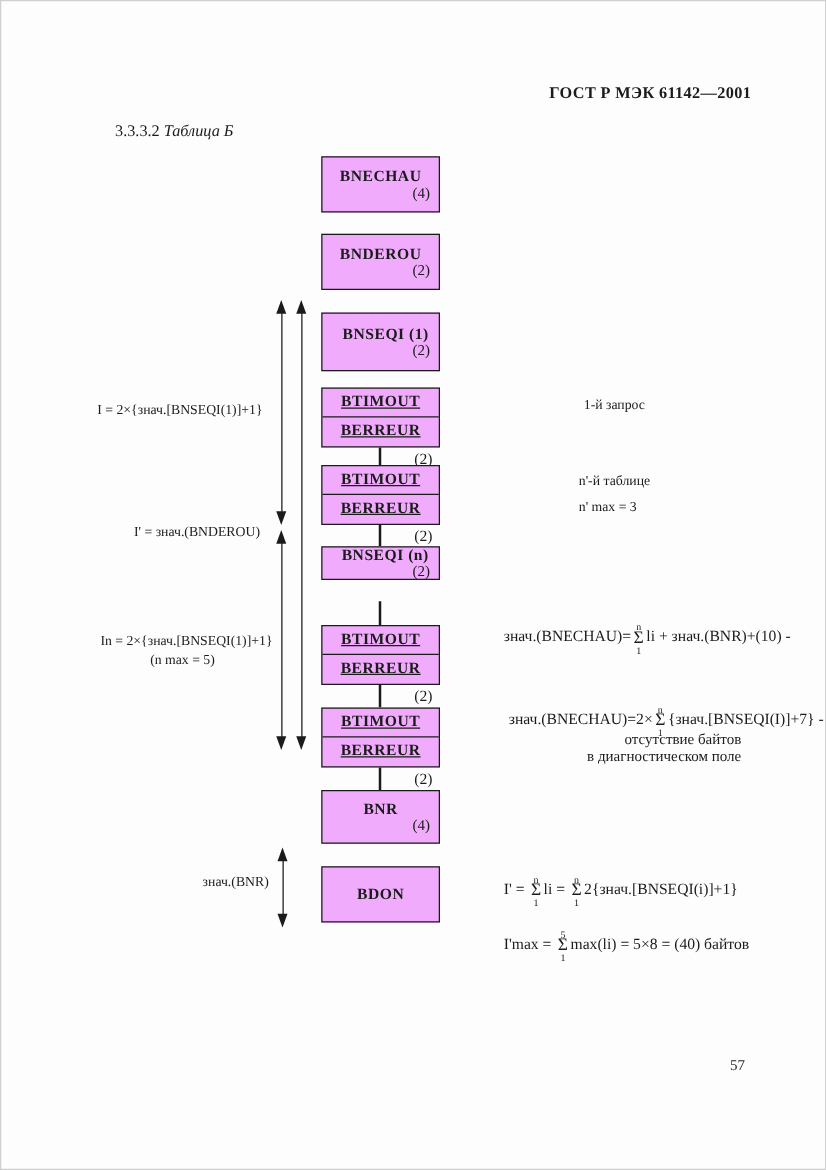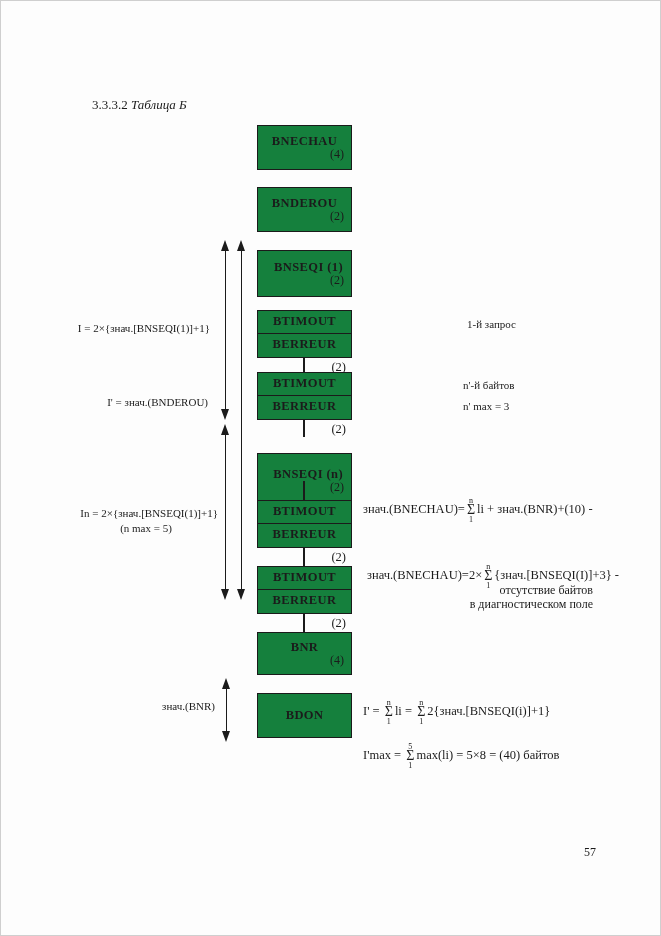--- a/index.html
+++ b/index.html
@@ -9,27 +9,27 @@
     overflow:hidden;margin:0 auto;box-shadow:0 0 0 1px #cfcfcf inset;
   }
   .abs{position:absolute;}
   .hdr{font-weight:bold;font-size:13px;letter-spacing:.3px;white-space:nowrap;}
   .section{font-size:13px;white-space:nowrap;}
   .section .it{font-style:italic;}
 
   
   .box{
     position:absolute;left:257px;width:95px;border:1.6px solid #1b1b1b;
-    box-sizing:border-box;background:#15803d;
+    box-sizing:border-box;background:#f0abfc;
   }
   .single{display:flex;flex-direction:column;justify-content:center;}
   .box .lbl{text-align:center;font-weight:bold;font-size:12.5px;letter-spacing:.4px;line-height:13px;}
   .box .lbl.ralign{text-align:right;padding-right:8px;}
   .box .cnt{text-align:right;padding-right:7px;font-size:12px;line-height:13px;}
-  .pair{height:48px;}
+  .pair{height:48px;text-decoration:underline;}
   .pair .cell{
     height:21.6px;display:flex;align-items:center;justify-content:center;
     font-weight:bold;font-size:12.5px;letter-spacing:.4px;
   }
   .pair .cell:first-child{border-bottom:1.6px solid #1b1b1b;}
 
   
   .conn{position:absolute;left:303px;width:1.7px;background:#1b1b1b;}
   .cnt2{position:absolute;left:300px;width:46px;text-align:right;font-size:12.5px;}
 
@@ -40,35 +40,36 @@
     border-left:4.5px solid transparent;border-right:4.5px solid transparent;
     border-bottom:11px solid #1b1b1b;}
   .varrow .ah-b{position:absolute;bottom:0;left:0;width:0;height:0;
     border-left:4.5px solid transparent;border-right:4.5px solid transparent;
     border-top:11px solid #1b1b1b;}
 
   
   .t{font-size:11px;white-space:nowrap;}
   .lleft{text-align:right;}
   .fblock{font-size:12.5px;line-height:15px;}
-  .fblock .l1{white-space:nowrap;display:block;}
+  .fblock .l1{white-space:nowrap;display:block;margin-left:40px;}
   .fblock .lr{display:block;text-align:right;font-size:12px;line-height:14px;}
 
   
   .sig{position:relative;display:inline-block;margin:0 2px;font-size:14px;line-height:1;vertical-align:-1px;}
   .sig .s-sup{position:absolute;left:50%;transform:translateX(-50%);top:-6.5px;font-size:8px;line-height:8px;}
   .sig .s-sub{position:absolute;left:50%;transform:translateX(-50%);bottom:-6.5px;font-size:8px;line-height:8px;}
 
   .pgnum{font-size:12px;}
 </style>
 </head>
 <body>
 
 <div class="page">
 
+  <div class="abs hdr" style="right:60px;top:66px;">ГОСТ Р МЭК 61142—2001</div>
 
   <div class="abs section" style="left:92px;top:97px;">
     <span>3.3.3.2</span>
     <span class="it">Таблица Б</span>
   </div>
 
   <div class="box single" style="top:125px;height:45px;">
     <div class="lbl">BNECHAU</div>
     <div class="cnt">(4)</div>
   </div>
@@ -90,21 +91,21 @@
   <div class="conn" style="top:358px;height:14px;"></div>
   <div class="cnt2" style="top:360px;">(2)</div>
 
   <div class="box pair" style="top:372px;">
     <div class="cell">BTIMOUT</div>
     <div class="cell">BERREUR</div>
   </div>
   <div class="conn" style="top:420px;height:17px;"></div>
   <div class="cnt2" style="top:422px;">(2)</div>
 
-  <div class="box single" style="top:437px;height:56px;margin-top:16px;">
+  <div class="box single" style="top:437px;height:27px;">
     <div class="lbl ralign">BNSEQI  (n)</div>
     <div class="cnt">(2)</div>
   </div>
   <div class="conn" style="top:481px;height:19px;"></div>
 
   <div class="box pair" style="top:500px;">
     <div class="cell">BTIMOUT</div>
     <div class="cell">BERREUR</div>
   </div>
   <div class="conn" style="top:548px;height:18px;"></div>
@@ -141,35 +142,35 @@
     <span class="ln"></span>
     <span class="ah-b"></span>
   </div>
   <div class="varrow" style="left:222px;top:678px;height:64px;">
     <span class="ah-t"></span>
     <span class="ln"></span>
     <span class="ah-b"></span>
   </div>
 
   <div class="abs t lleft" style="left:50px;top:322px;width:160px;">I = 2×{знач.[BNSEQI(1)]+1}</div>
-  <div class="abs t lleft" style="left:50px;top:396px;width:158px;">I' = знач.(BNDEROU)</div>
+  <div class="abs t lleft" style="left:50px;top:420px;width:158px;">I' = знач.(BNDEROU)</div>
   <div class="abs t lleft" style="left:50px;top:507px;width:168px;">In = 2×{знач.[BNSEQI(1)]+1}</div>
   <div class="abs t" style="left:100px;top:522px;width:92px;text-align:center;">(n max = 5)</div>
   <div class="abs t lleft" style="left:120px;top:700px;width:95px;">знач.(BNR)</div>
 
   <div class="abs t" style="left:467px;top:318px;">1-й запрос</div>
-  <div class="abs t" style="left:463px;top:379px;">n'-й байтов</div>
+  <div class="abs t" style="left:463px;top:379px;">n'-й таблице</div>
   <div class="abs t" style="left:463px;top:400px;">n' max = 3</div>
 
   <div class="abs fblock" style="left:363px;top:502px;width:226px;">
     <span class="l1"><span>знач.(BNECHAU)=</span><span class="sig"><span class="s-sup">n</span><span>Σ</span><span class="s-sub">1</span></span><span>li + знач.(BNR)+(10) -</span></span>
   </div>
 
   <div class="abs fblock" style="left:367px;top:568px;width:226px;">
-    <span class="l1"><span>знач.(BNECHAU)=2×</span><span class="sig"><span class="s-sup">n</span><span>Σ</span><span class="s-sub">1</span></span><span>{знач.[BNSEQI(I)]+3} -</span></span>
+    <span class="l1"><span>знач.(BNECHAU)=2×</span><span class="sig"><span class="s-sup">n</span><span>Σ</span><span class="s-sub">1</span></span><span>{знач.[BNSEQI(I)]+7} -</span></span>
     <span class="lr">отсутствие байтов</span>
     <span class="lr">в диагностическом поле</span>
   </div>
 
 
   <div class="abs fblock" style="left:363px;top:704px;">
     <span class="l1"><span>I' = </span><span class="sig"><span class="s-sup">n</span><span>Σ</span><span class="s-sub">1</span></span><span>li = </span><span class="sig"><span class="s-sup">n</span><span>Σ</span><span class="s-sub">1</span></span><span>2{знач.[BNSEQI(i)]+1}</span></span>
   </div>
 
   <div class="abs fblock" style="left:363px;top:748px;">

